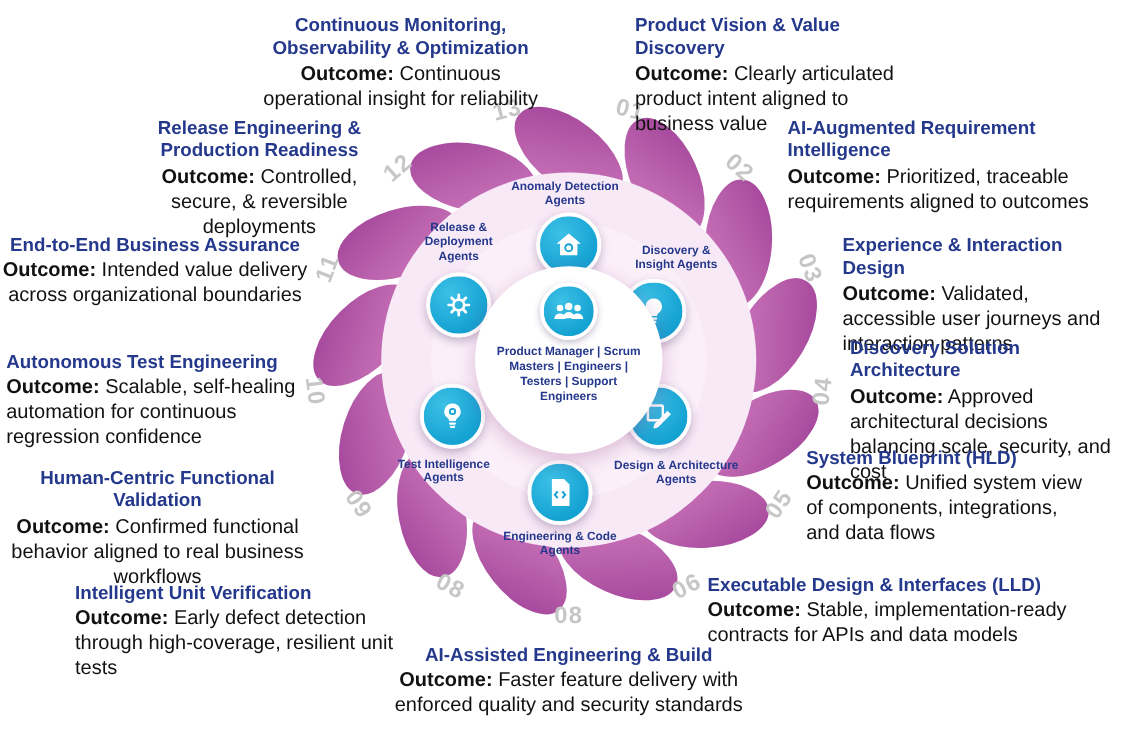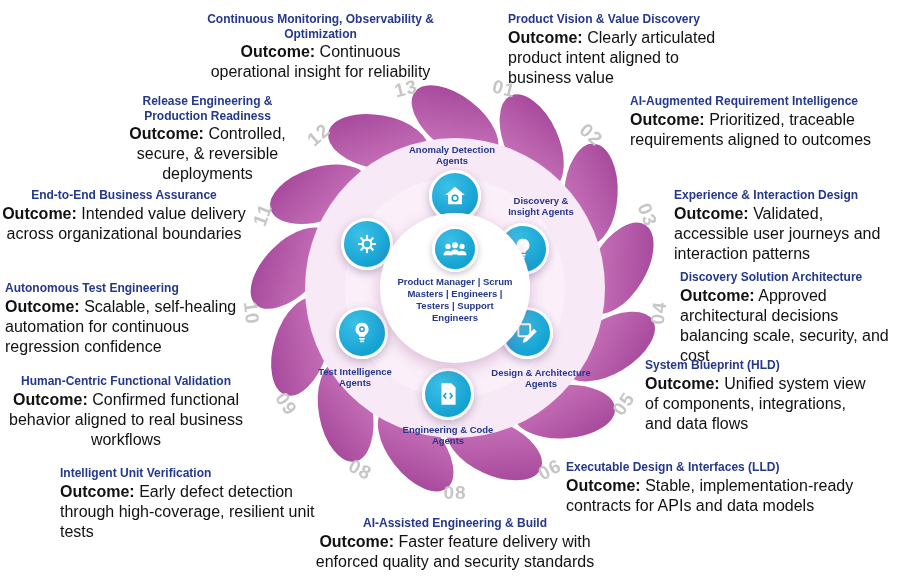--- a/index.html
+++ b/index.html
@@ -8,21 +8,21 @@
     --petal-dark:#9e3b94;
     --petal-light:#d07cc0;
     --node-teal:#14a2d2;
     --number-gray:#c6c6c6;
     --inner-pink:#f8e9f6;
     --inner-pink-light:#fbf0fa;
   }
   *{margin:0;padding:0;box-sizing:border-box}
   body{width:900px;height:585px;background:#ffffff;font-family:"Liberation Sans",sans-serif;position:relative;overflow:hidden}
   .stage{position:absolute;line-height:1.25}
-  .stage-title{color:var(--title-blue);font-weight:700;font-size:12px;line-height:1.22;margin-bottom:1px}
+  .stage-title{color:var(--title-blue);font-weight:700;font-size:15px;line-height:1.22;margin-bottom:1px}
   .stage-outcome{color:var(--body-text);font-size:16px;line-height:1.25}
   .ol{font-weight:700}
   .st1{left:508px;top:12px;width:235px}
   .st2{left:630px;top:94px;width:245px}
   .st3{left:674px;top:188px;width:224px}
   .st4{left:680px;top:270px;width:218px}
   .st5{left:645px;top:358px;width:230px}
   .st6{left:566px;top:460px;width:312px}
   .st7{left:315px;top:516px;width:280px;text-align:center}
   .st8{left:60px;top:466px;width:262px;text-align:left}
@@ -192,20 +192,21 @@
         <path d="M12 4.5v2.5M12 17v2.5M4.5 12H7M17 12h2.5M6.7 6.7l1.8 1.8M15.5 15.5l1.8 1.8M17.3 6.7l-1.8 1.8M8.5 15.5l-1.8 1.8"></path>
       </g>
     </svg>
   </div>
 
   <div class="alabel anomaly">Anomaly Detection Agents</div>
   <div class="alabel discovery">Discovery &amp; Insight Agents</div>
   <div class="alabel design">Design &amp; Architecture Agents</div>
   <div class="alabel engineering">Engineering &amp; Code Agents</div>
   <div class="alabel test">Test Intelligence Agents</div>
+  <div class="alabel release">Release &amp; Deployment Agents</div>
 
   <div class="hub">
     <div class="hub-node">
       <svg viewBox="0 0 32 20">
         <circle cx="8" cy="7" r="3" fill="#fff"></circle>
         <circle cx="16" cy="5.6" r="3.4" fill="#fff"></circle>
         <circle cx="24" cy="7" r="3" fill="#fff"></circle>
         <path d="M2.8 17c0-3 2.3-5 5.2-5s5.2 2 5.2 5z" fill="#fff"></path>
         <path d="M10.8 16.4c0-3.4 2.3-5.7 5.2-5.7s5.2 2.3 5.2 5.7z" fill="#fff"></path>
         <path d="M18.8 17c0-3 2.3-5 5.2-5s5.2 2 5.2 5z" fill="#fff"></path>

